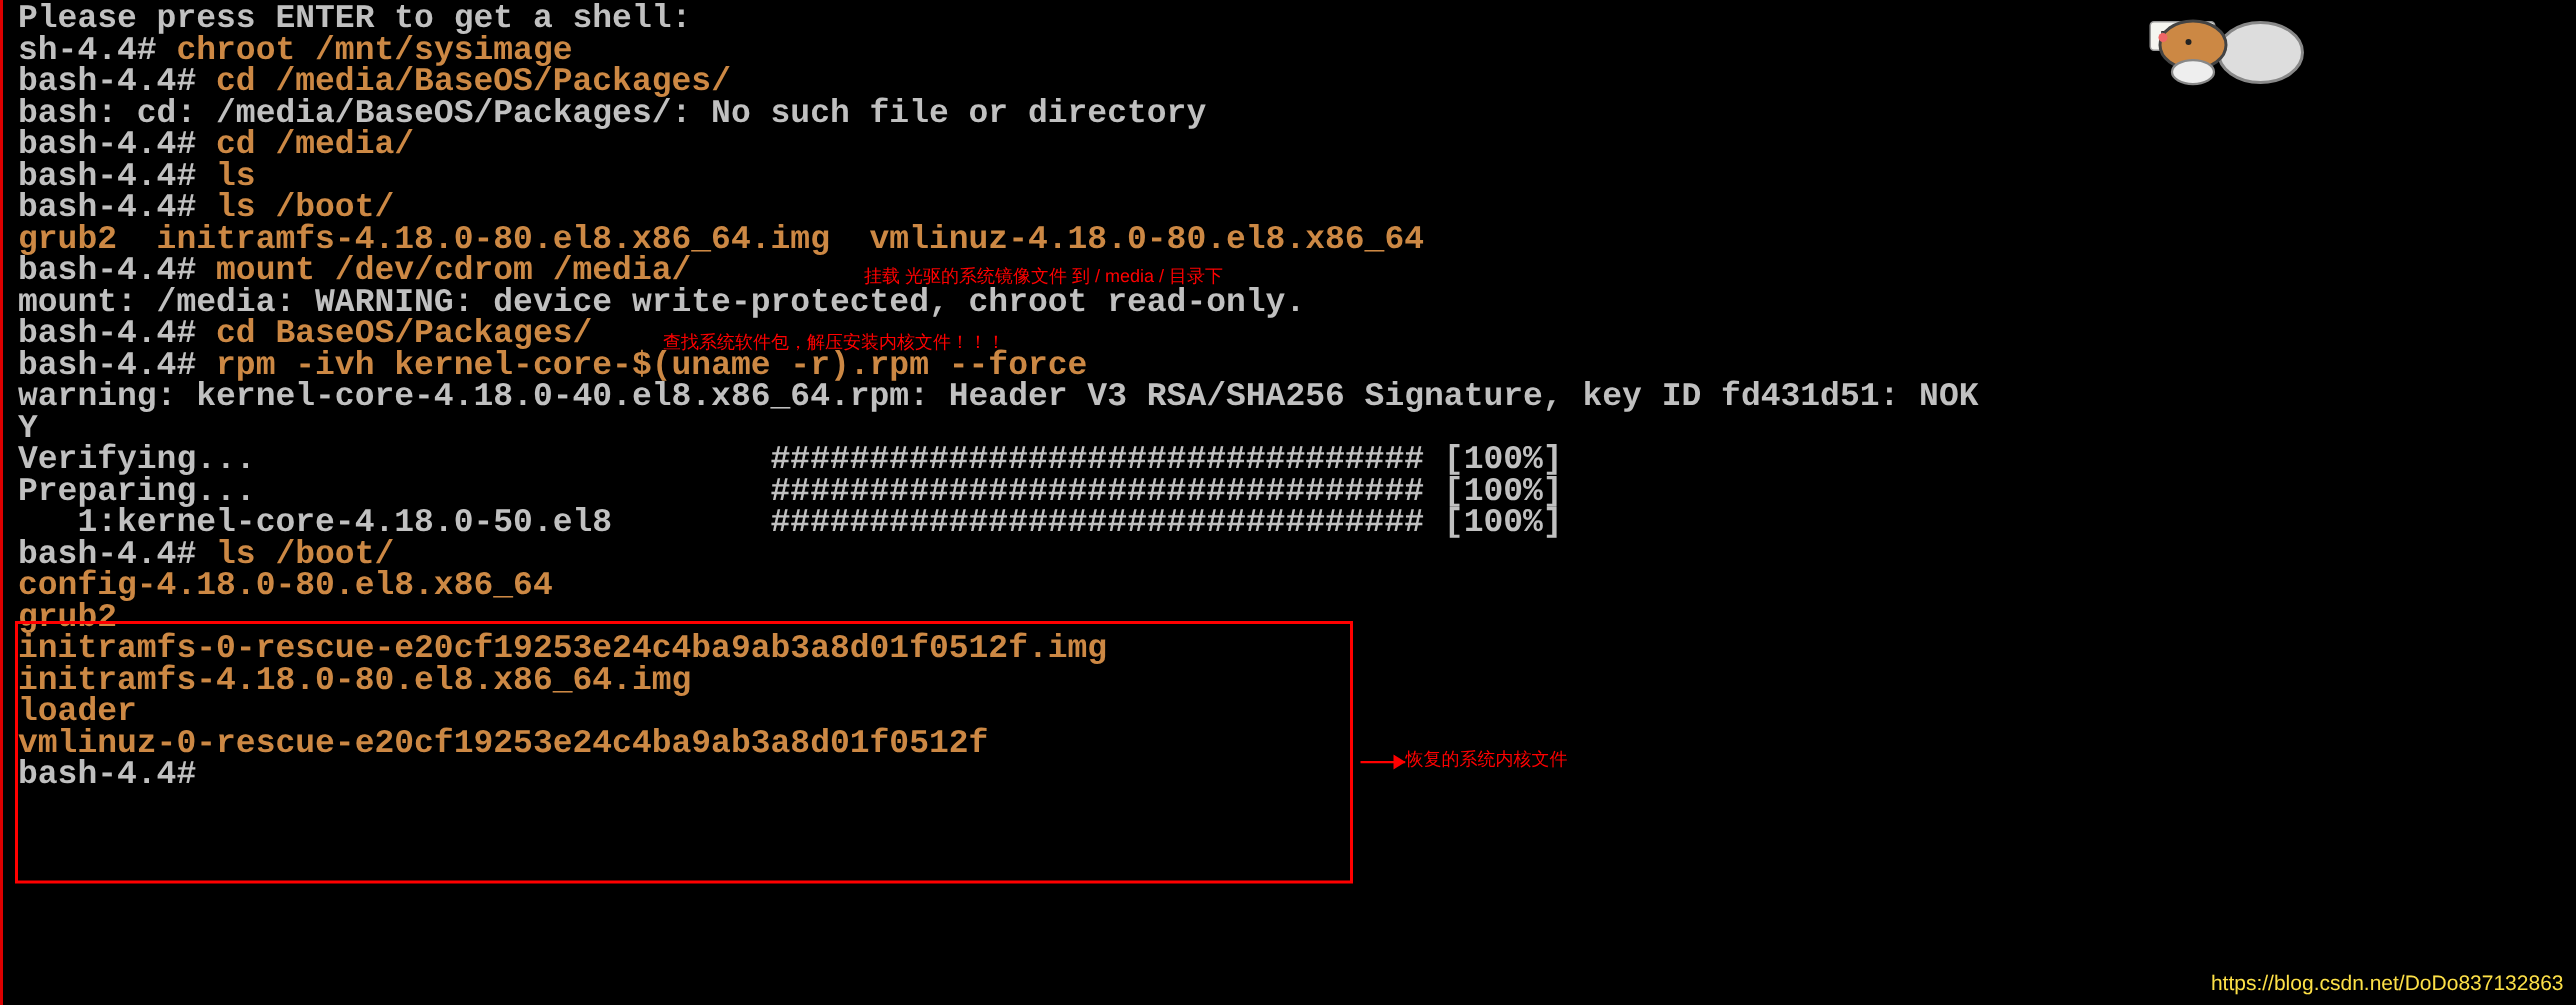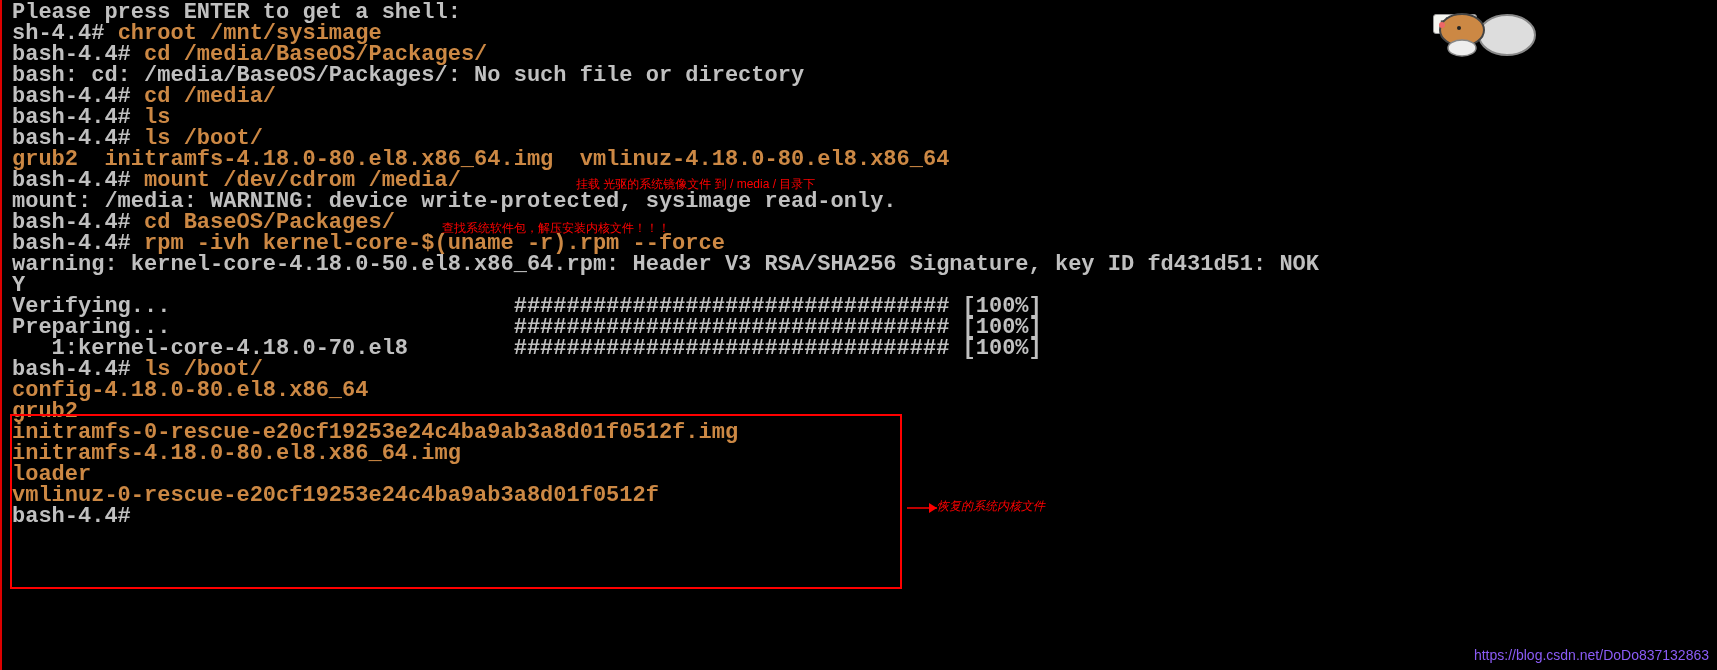--- a/index.html
+++ b/index.html
@@ -29,21 +29,21 @@
     .orange { color: #cc8844; }
     .annotation-red {
       color: #ff0000;
       font-family: "Microsoft YaHei", SimSun, sans-serif;
       font-size: 12px;
       font-weight: normal;
       position: absolute;
     }
     .ann1 { left: 574px; top: 178px; }
     .ann2 { left: 440px; top: 222px; }
-    .ann3 { left: 935px; top: 500px; font-style: italic; }
+    .ann3 { left: 935px; top: 500px; }
     .red-box {
       position: absolute;
       left: 8px;
       top: 414px;
       width: 892px;
       height: 175px;
       border: 2px solid #ff0000;
       pointer-events: none;
     }
     .arrow {
@@ -51,21 +51,21 @@
       left: 899px;
       top: 500px;
       width: 36px;
       height: 16px;
       pointer-events: none;
     }
     .watermark {
       position: absolute;
       right: 8px;
       bottom: 8px;
-      color: #8b5cf6;
+      color: #fde047;
       font-family: Arial, sans-serif;
       font-size: 14px;
       font-weight: normal;
     }
     .ime-float {
       position: absolute;
       right: 180px;
       top: 0px;
       width: 120px;
       height: 60px;
@@ -96,28 +96,28 @@
 <div>
 <div class="line"><span class="grey">Please press ENTER to get a shell:</span></div>
 <div class="line"><span class="grey">sh-4.4# </span><span class="orange">chroot /mnt/sysimage</span></div>
 <div class="line"><span class="grey">bash-4.4# </span><span class="orange">cd /media/BaseOS/Packages/</span></div>
 <div class="line"><span class="grey">bash: cd: /media/BaseOS/Packages/: No such file or directory</span></div>
 <div class="line"><span class="grey">bash-4.4# </span><span class="orange">cd /media/</span></div>
 <div class="line"><span class="grey">bash-4.4# </span><span class="orange">ls</span></div>
 <div class="line"><span class="grey">bash-4.4# </span><span class="orange">ls /boot/</span></div>
 <div class="line"><span class="orange">grub2  initramfs-4.18.0-80.el8.x86_64.img  vmlinuz-4.18.0-80.el8.x86_64</span></div>
 <div class="line"><span class="grey">bash-4.4# </span><span class="orange">mount /dev/cdrom /media/</span></div>
-<div class="line"><span class="grey">mount: /media: WARNING: device write-protected, sysimage read-only.</span></div>
+<div class="line"><span class="grey">mount: /media: WARNING: device write-protected, chroot read-only.</span></div>
 <div class="line"><span class="grey">bash-4.4# </span><span class="orange">cd BaseOS/Packages/</span></div>
 <div class="line"><span class="grey">bash-4.4# </span><span class="orange">rpm -ivh kernel-core-$(uname -r).rpm --force</span></div>
-<div class="line"><span class="grey">warning: kernel-core-4.18.0-50.el8.x86_64.rpm: Header V3 RSA/SHA256 Signature, key ID fd431d51: NOK</span></div>
+<div class="line"><span class="grey">warning: kernel-core-4.18.0-40.el8.x86_64.rpm: Header V3 RSA/SHA256 Signature, key ID fd431d51: NOK</span></div>
 <div class="line"><span class="grey">Y</span></div>
 <div class="line"><span class="grey">Verifying...                          ################################# [100%]</span></div>
 <div class="line"><span class="grey">Preparing...                          ################################# [100%]</span></div>
-<div class="line"><span class="grey">   1:kernel-core-4.18.0-70.el8        ################################# [100%]</span></div>
+<div class="line"><span class="grey">   1:kernel-core-4.18.0-50.el8        ################################# [100%]</span></div>
 <div class="line"><span class="grey">bash-4.4# </span><span class="orange">ls /boot/</span></div>
 <div class="line"><span class="orange">config-4.18.0-80.el8.x86_64</span></div>
 <div class="line"><span class="orange">grub2</span></div>
 <div class="line"><span class="orange">initramfs-0-rescue-e20cf19253e24c4ba9ab3a8d01f0512f.img</span></div>
 <div class="line"><span class="orange">initramfs-4.18.0-80.el8.x86_64.img</span></div>
 <div class="line"><span class="orange">loader</span></div>
 <div class="line"><span class="orange">vmlinuz-0-rescue-e20cf19253e24c4ba9ab3a8d01f0512f</span></div>
 <div class="line"><span class="grey">bash-4.4# </span></div>
 </div>
 

